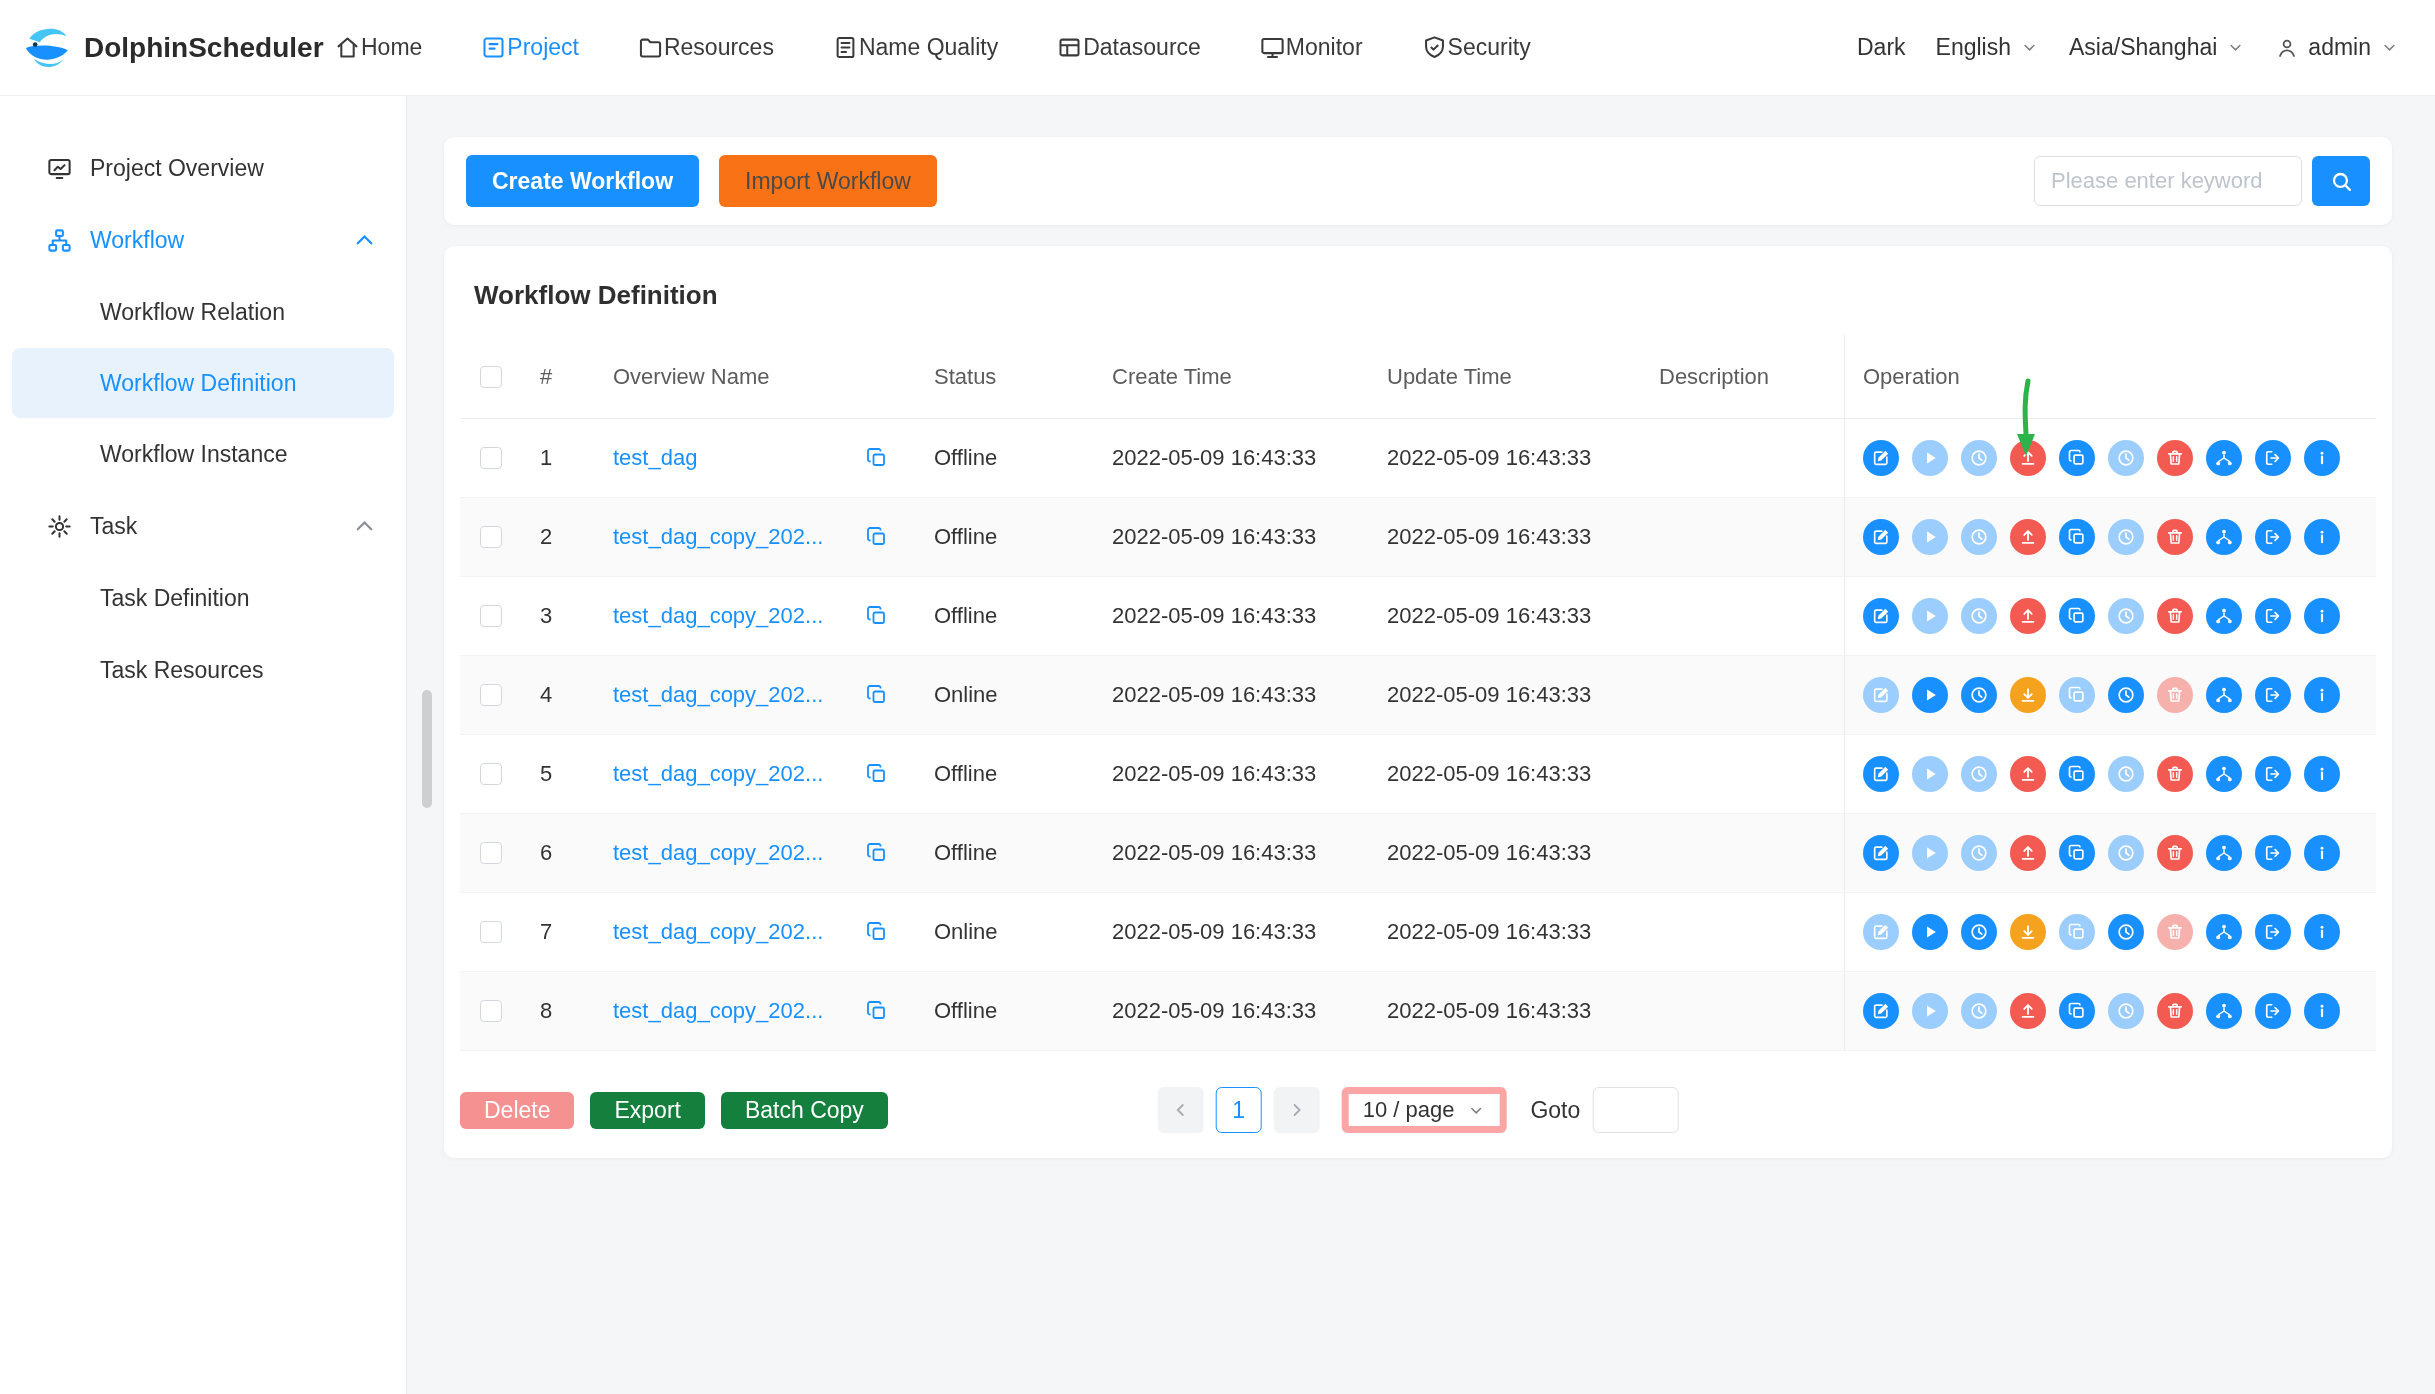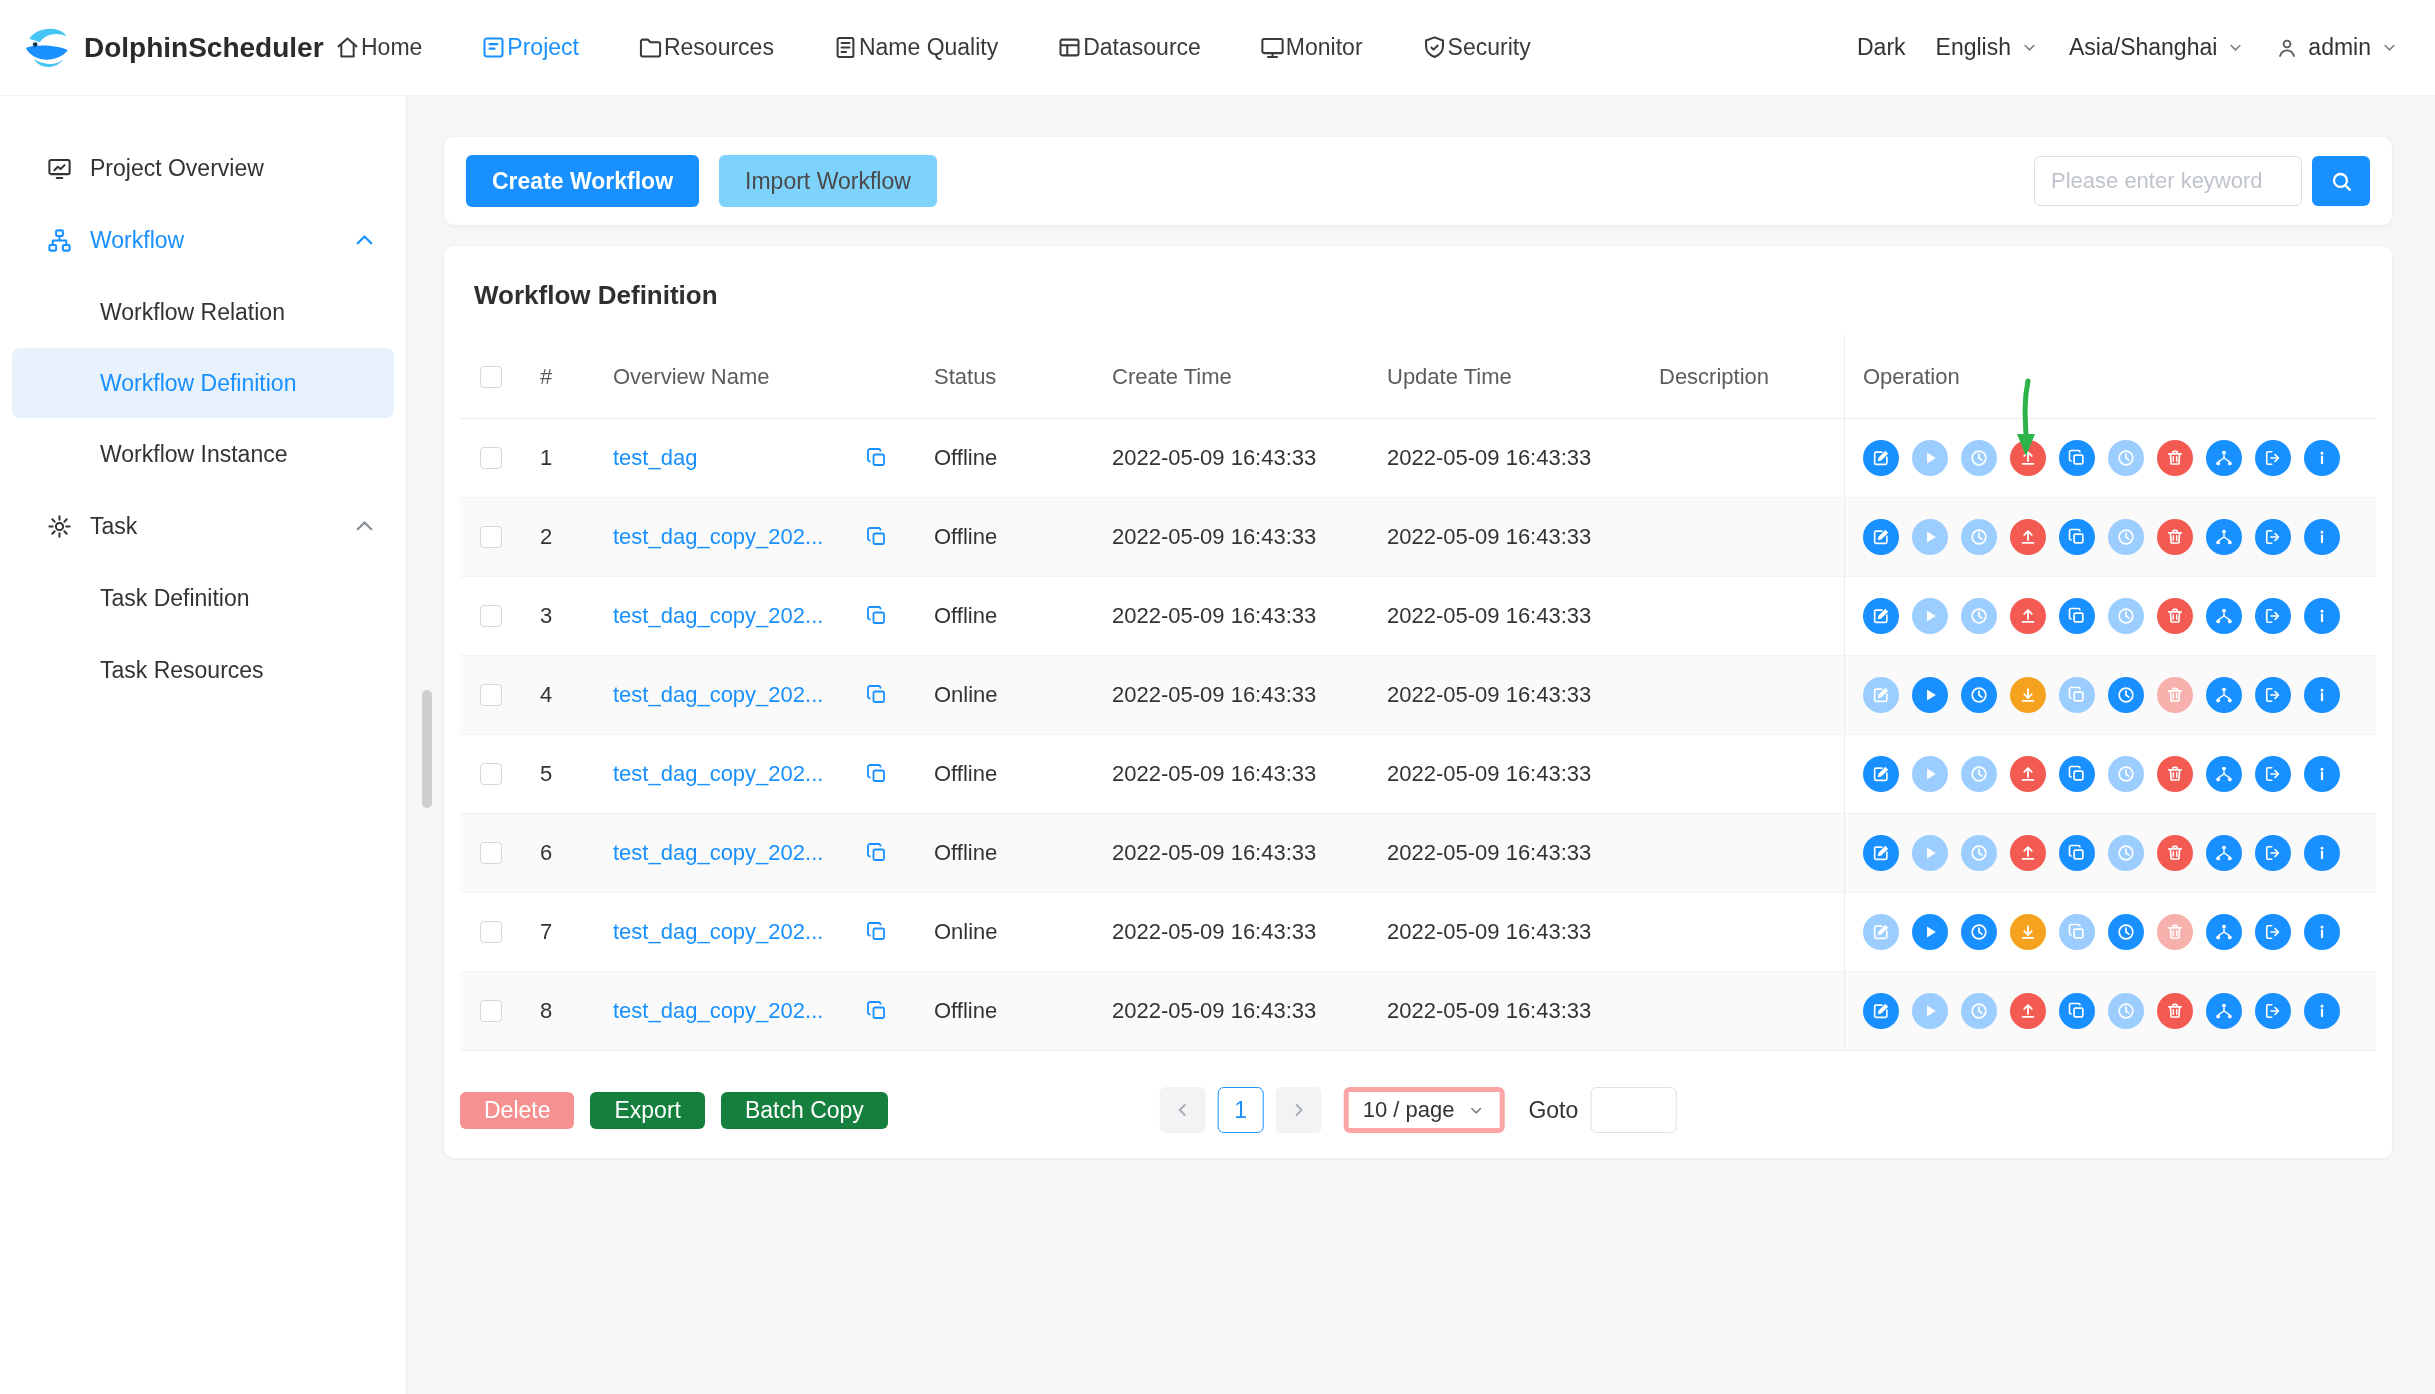--- a/index.html
+++ b/index.html
@@ -39,21 +39,21 @@
   .sb-blue .sb-chev { color:#1890ff; }
   .sb-sub { padding-left:100px; }
   .sb-active { background:#e7f2fd; color:#1890ff; border-radius:8px; margin:0 12px; padding-left:88px; height:70px; }
 
   
   .main { position:absolute; top:96px; left:408px; right:0; bottom:0; background:#f5f6f8; }
   .card { position:absolute; background:#fff; border-radius:10px; box-shadow:0 1px 4px rgba(0,0,0,0.05); }
   .toolbar-card { left:36px; right:43px; top:41px; height:88px; display:flex; align-items:center; padding:0 22px; }
   .btn { border:none; border-radius:6px; height:52px; padding:0 26px; font-size:23px; display:flex; align-items:center; cursor:pointer; font-family:inherit; }
   .btn-primary { background:#1890ff; color:#fff;font-weight:bold; }
-  .btn-plain { background:#7dd3fc; color:#4a4a4a; margin-left:20px; }
+  .btn-plain { background:#f97316; color:#4a4a4a; margin-left:20px; }
   .search-wrap { margin-left:auto; display:flex; align-items:center; gap:10px; }
   .search-input { width:268px; height:50px; border:1px solid #dcdfe6; border-radius:6px; padding:0 16px; font-size:22px; color:#333; font-family:inherit; outline:none; }
   .search-input::placeholder { color:#bfc4cc; }
   .search-btn { width:58px; height:50px; background:#1890ff; border:none; border-radius:6px; display:flex; align-items:center; justify-content:center; cursor:pointer; }
   .search-btn svg { width:25px; height:25px; }
 
   .table-card { left:36px; right:43px; top:150px; height:912px; }
   .card-title { padding:34px 30px 24px; font-size:26px; font-weight:600; color:#2f2f2f; }
 
   .table { margin:0 16px; }
@@ -83,21 +83,21 @@
 
   .t-footer { position:relative; margin:34px 16px 0; display:flex; align-items:center; gap:16px; height:50px; }
   .batch-btn { height:37px; border:none; border-radius:6px; color:#fff; font-size:23px; padding:0 24px; display:flex; align-items:center; cursor:pointer; font-family:inherit; }
   .b-delete { background:#f59191; }
   .b-blue { background:#15803d; }
 
   .pagination { position:absolute; left:50%; top:50%; transform:translate(-50%,-50%); display:flex; align-items:center; gap:12px; }
   .pg-nav { width:46px; height:46px; border-radius:6px; background:#f2f3f5; color:#a8abb2; display:flex; align-items:center; justify-content:center; cursor:pointer; }
   .pg-nav svg { width:20px; height:20px; }
   .pg-cur { width:46px; height:46px; border-radius:6px; background:#fff; border:1px solid #1890ff; color:#1890ff; display:flex; align-items:center; justify-content:center; font-size:23px; cursor:pointer; }
-  .pg-size { height:46px; border:5px solid #fca5a5; border-radius:6px; display:flex; align-items:center; gap:12px; padding:0 14px; font-size:22px; background:#fff; margin-left:10px; cursor:pointer; }
+  .pg-size { height:46px; border:7px solid #fca5a5; border-radius:6px; display:flex; align-items:center; gap:12px; padding:0 14px; font-size:22px; background:#fff; margin-left:10px; cursor:pointer; }
   .pg-goto-label { margin-left:12px; font-size:23px; }
   .pg-goto { width:86px; height:46px; border:1px solid #dcdfe6; border-radius:6px; background:#fff; font-family:inherit; font-size:22px; padding:0 10px; outline:none; }
 
   .scroll-thumb { position:absolute; left:14px; top:594px; width:10px; height:118px; background:#cfcfcf; border-radius:5px; z-index:7; cursor:grab; }
   .arrow-note { position:absolute; left:1596px; top:282px; z-index:9; pointer-events:none; }
 </style>
 </head>
 <body>
 
 <div class="navbar">

